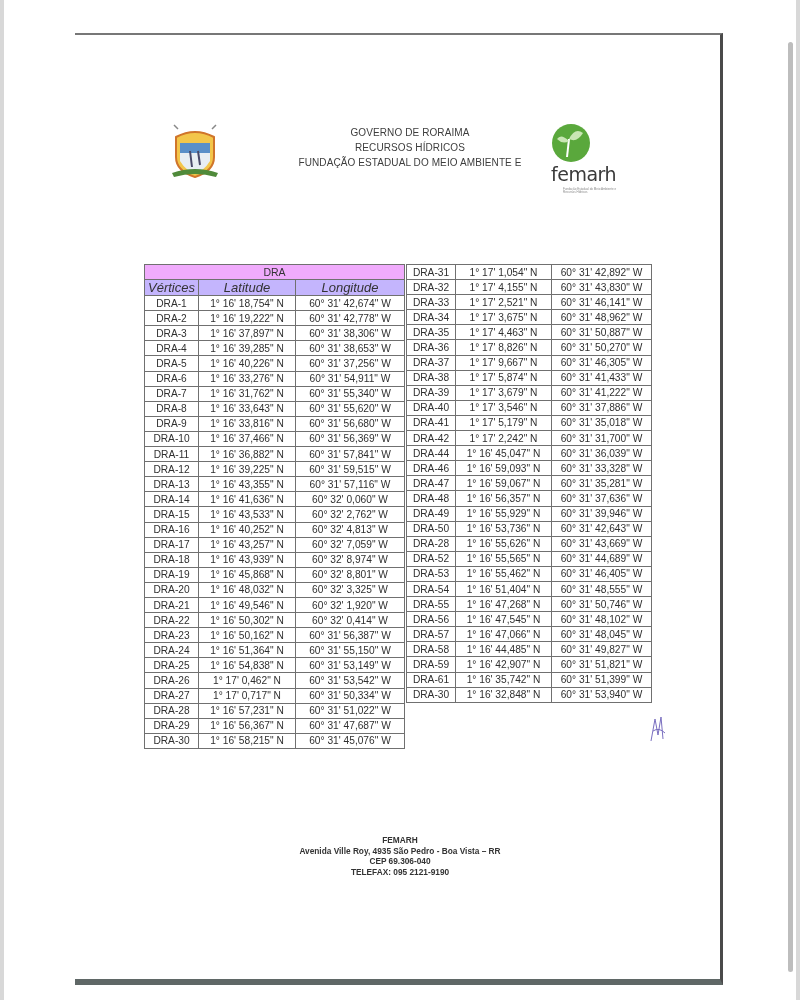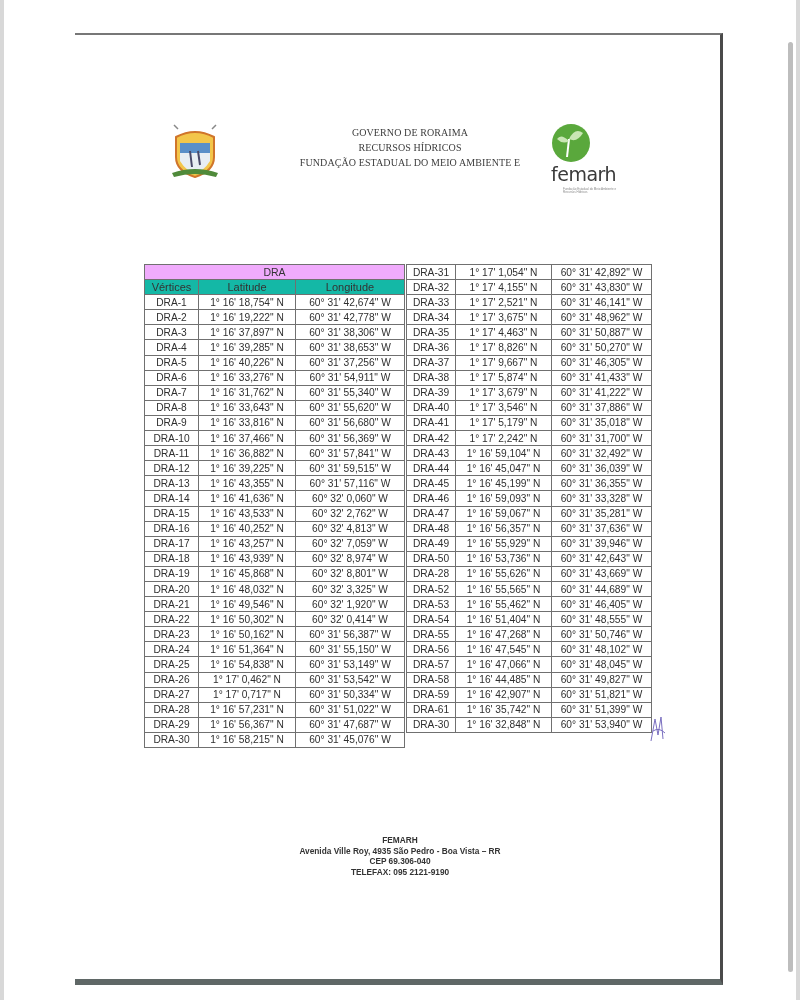--- a/index.html
+++ b/index.html
@@ -12,32 +12,32 @@
   .scrollbar { position: absolute; left: 788px; top: 42px; width: 5px; height: 930px; background: #bdbdbd; border-radius: 3px; }
   .page {
     position: absolute; left: 75px; top: 33px; width: 648px; height: 952px;
     background: #ffffff; border-top: 2px solid #777; border-right: 3px solid #4a4a4a;
     border-bottom: 6px solid #5f6766; box-sizing: border-box;
   }
   .header { position: absolute; left: 0; top: 0; width: 100%; height: 180px; }
   .coat { position: absolute; left: 95px; top: 86px; width: 50px; height: 60px; }
   .head-text {
     position: absolute; left: 190px; top: 90px; width: 290px; text-align: center;
-    font-family: Liberation Serif, serif; font-size: 10px; color: #3d3d3d; line-height: 15px; letter-spacing: 0.1px;
+    font-family: Liberation Sans, sans-serif; font-size: 10px; color: #3d3d3d; line-height: 15px; letter-spacing: 0.1px;
   }
   .femarh { position: absolute; left: 470px; top: 86px; width: 80px; height: 70px; }
   .femarh-word { position: absolute; left: 476px; top: 128px; font-family: "DejaVu Sans", sans-serif; font-size: 19px; color: #3a3a3a; letter-spacing: -0.5px; }
   .femarh-tag { position: absolute; left: 488px; top: 153px; width: 60px; font-size: 3px; color: #8a8a8a; line-height: 3px; }
 
   table.coords { position: absolute; border-collapse: collapse; font-size: 10.2px; color: #2f2f2f; }
   table.coords td, table.coords th { border: 1px solid #707070; padding: 0; height: 14.1px; text-align: center; white-space: nowrap; font-weight: normal; }
   table.left { left: 69px; top: 229px; }
   table.right { left: 331px; top: 229px; }
   .title-row th { background: #f0abfc; font-weight: bold; font-size: 10.5px; color: #333; }
-  .hdr-row th { background: #14b8a6; font-weight: bold; font-size: 11px; color: #333; }
+  .hdr-row th { background: #c4b5fd; font-weight: bold; font-size: 13px; color: #333; font-style: italic; }
   .c-v { width: 53px; } .c-lat { width: 96px; } .c-lon { width: 108px; }
   .rc-v { width: 48px; margin-top: 19px; } .rc-lat { width: 95px; } .rc-lon { width: 99px; }
   .signature { position: absolute; left: 574px; top: 678px; width: 18px; height: 30px; }
 
   .footer {
     position: absolute; left: 180px; top: 800px; width: 290px; text-align: center;
     font-size: 8.3px; font-weight: bold; color: #333; line-height: 10.5px;
   }
 </style>
 </head>
@@ -293,33 +293,23 @@
           <td class="rc-v">DRA-41</td>
           <td class="rc-lat">1° 17' 5,179" N</td>
           <td class="rc-lon">60° 31' 35,018" W</td>
         </tr>
         <tr>
           <td class="rc-v">DRA-42</td>
           <td class="rc-lat">1° 17' 2,242" N</td>
           <td class="rc-lon">60° 31' 31,700" W</td>
         </tr>
         <tr>
-          <td class="rc-v">DRA-43</td>
-          <td class="rc-lat">1° 16' 59,104" N</td>
-          <td class="rc-lon">60° 31' 32,492" W</td>
-        </tr>
-        <tr>
           <td class="rc-v">DRA-44</td>
           <td class="rc-lat">1° 16' 45,047" N</td>
           <td class="rc-lon">60° 31' 36,039" W</td>
-        </tr>
-        <tr>
-          <td class="rc-v">DRA-45</td>
-          <td class="rc-lat">1° 16' 45,199" N</td>
-          <td class="rc-lon">60° 31' 36,355" W</td>
         </tr>
         <tr>
           <td class="rc-v">DRA-46</td>
           <td class="rc-lat">1° 16' 59,093" N</td>
           <td class="rc-lon">60° 31' 33,328" W</td>
         </tr>
         <tr>
           <td class="rc-v">DRA-47</td>
           <td class="rc-lat">1° 16' 59,067" N</td>
           <td class="rc-lon">60° 31' 35,281" W</td>

